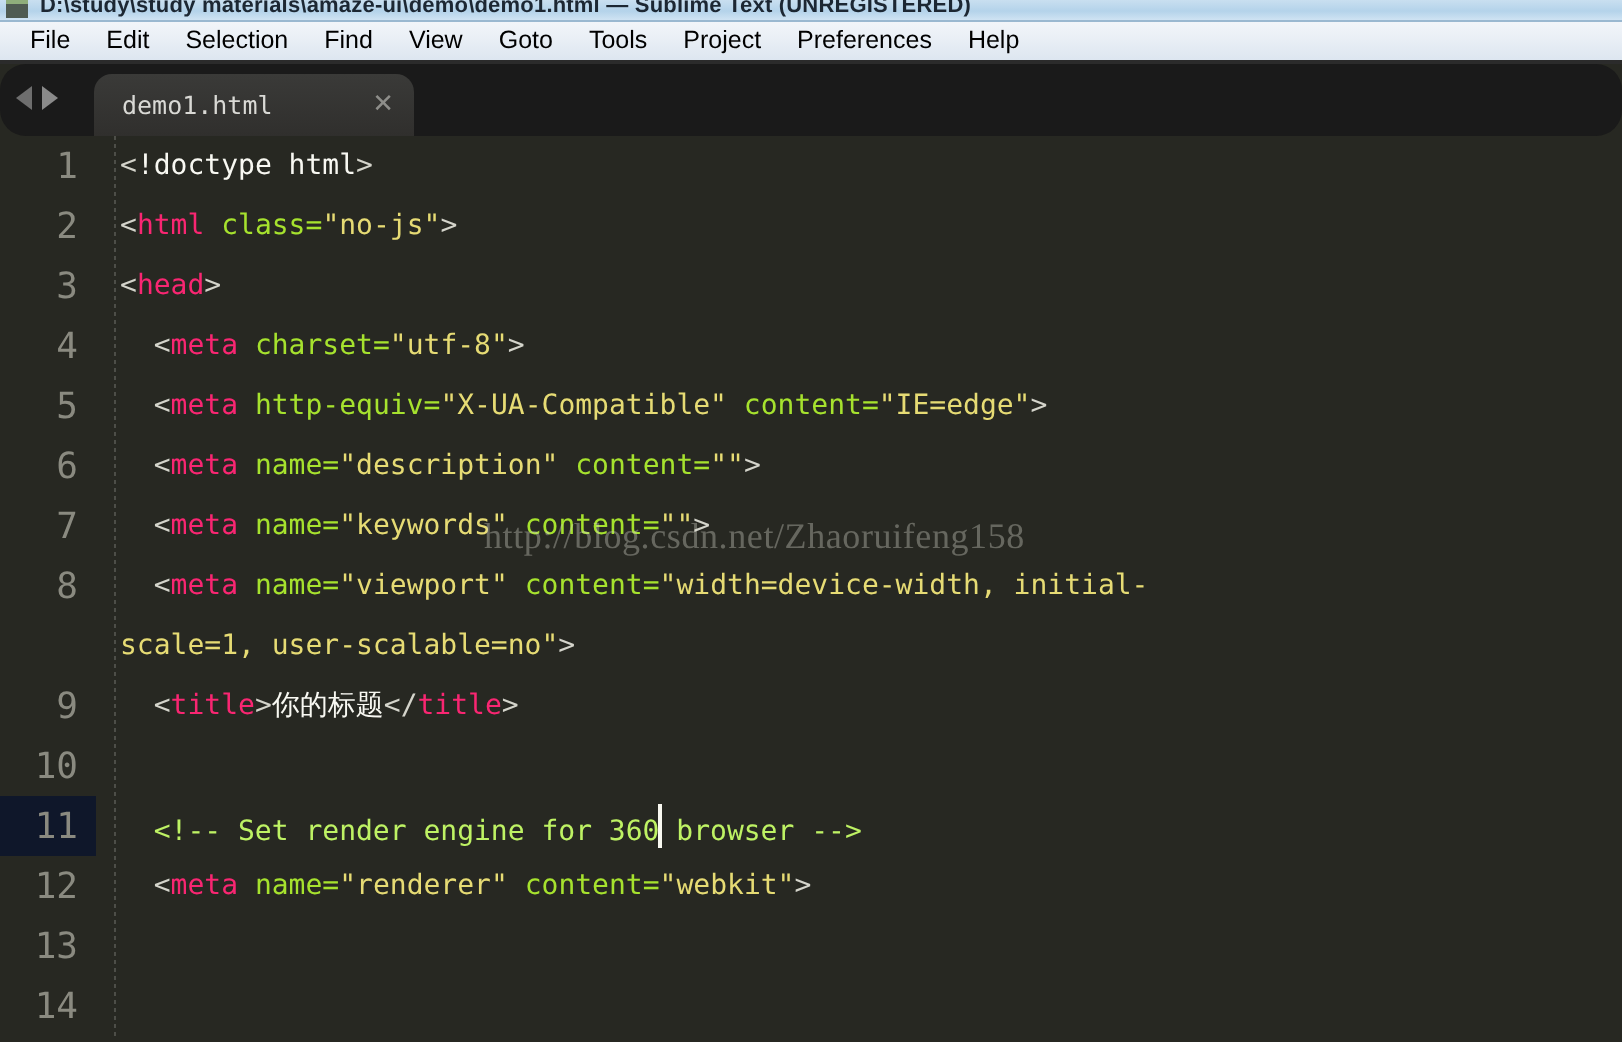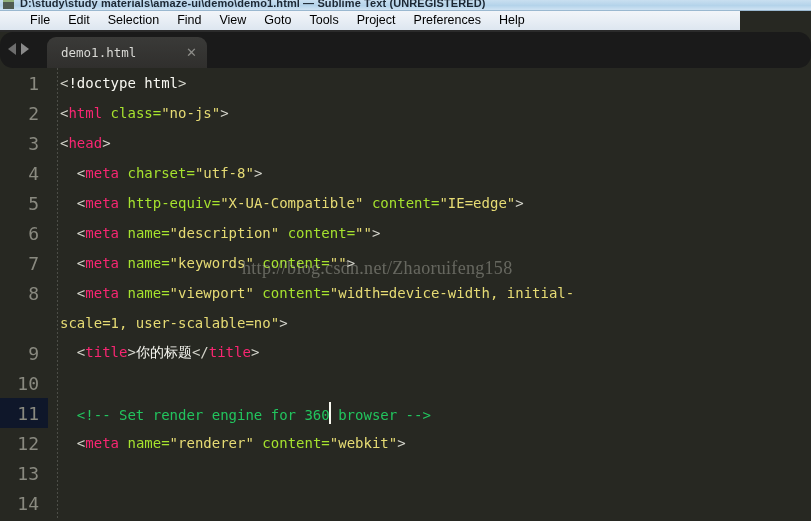--- a/index.html
+++ b/index.html
@@ -42,26 +42,26 @@
     font-size: 11px;
     color: #1c2733;
     white-space: nowrap;
     letter-spacing: 0.1px;
     font-family: "Liberation Sans", sans-serif;
   }
 
   
   .menubar {
     height: 21px;
-    width: 740px;
+    width: 811px;
     background: linear-gradient(to bottom, #f2f5f9 0%, #e8eef5 50%, #dde6f0 100%);
     display: flex;
     align-items: center;
     box-sizing: border-box;
-    padding-left: 21px;
+    padding-left: 6px;
     border-bottom: 2px solid #2b2b2b;
   }
   .menu-item {
     font-family: "Liberation Sans", sans-serif;
     font-size: 12.5px;
     color: #000000;
     padding: 1px 9px 2px 9px;
     white-space: nowrap;
     cursor: default;
   }
@@ -180,21 +180,21 @@
     overflow: hidden;
   }
 
   
   .t-punct   { color: #d4d4cb; }
   .t-tag     { color: #f92672; }
   .t-attr    { color: #a6e22e; margin-top: 28px; }
   .t-str     { color: #e6db74; }
   .t-eq      { color: #a6e22e; }
   .t-text    { color: #f8f8f2; }
-  .t-comment { color: #22c55e; }
+  .t-comment { color: #bef264; }
   .t-doctype { color: #f8f8f2; }
 
   .cursor {
     display: inline-block;
     width: 2px;
     height: 22px;
     background: #f8f8f0;
     vertical-align: -4px;
     margin: 0 -1px;
   }

